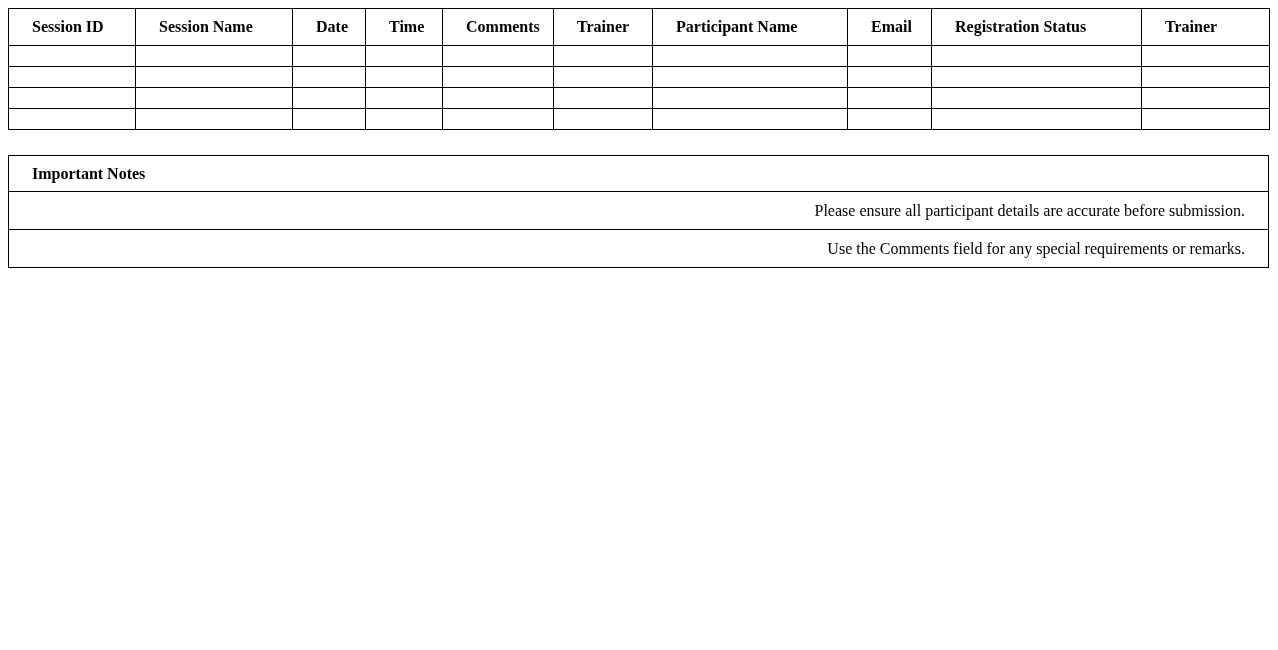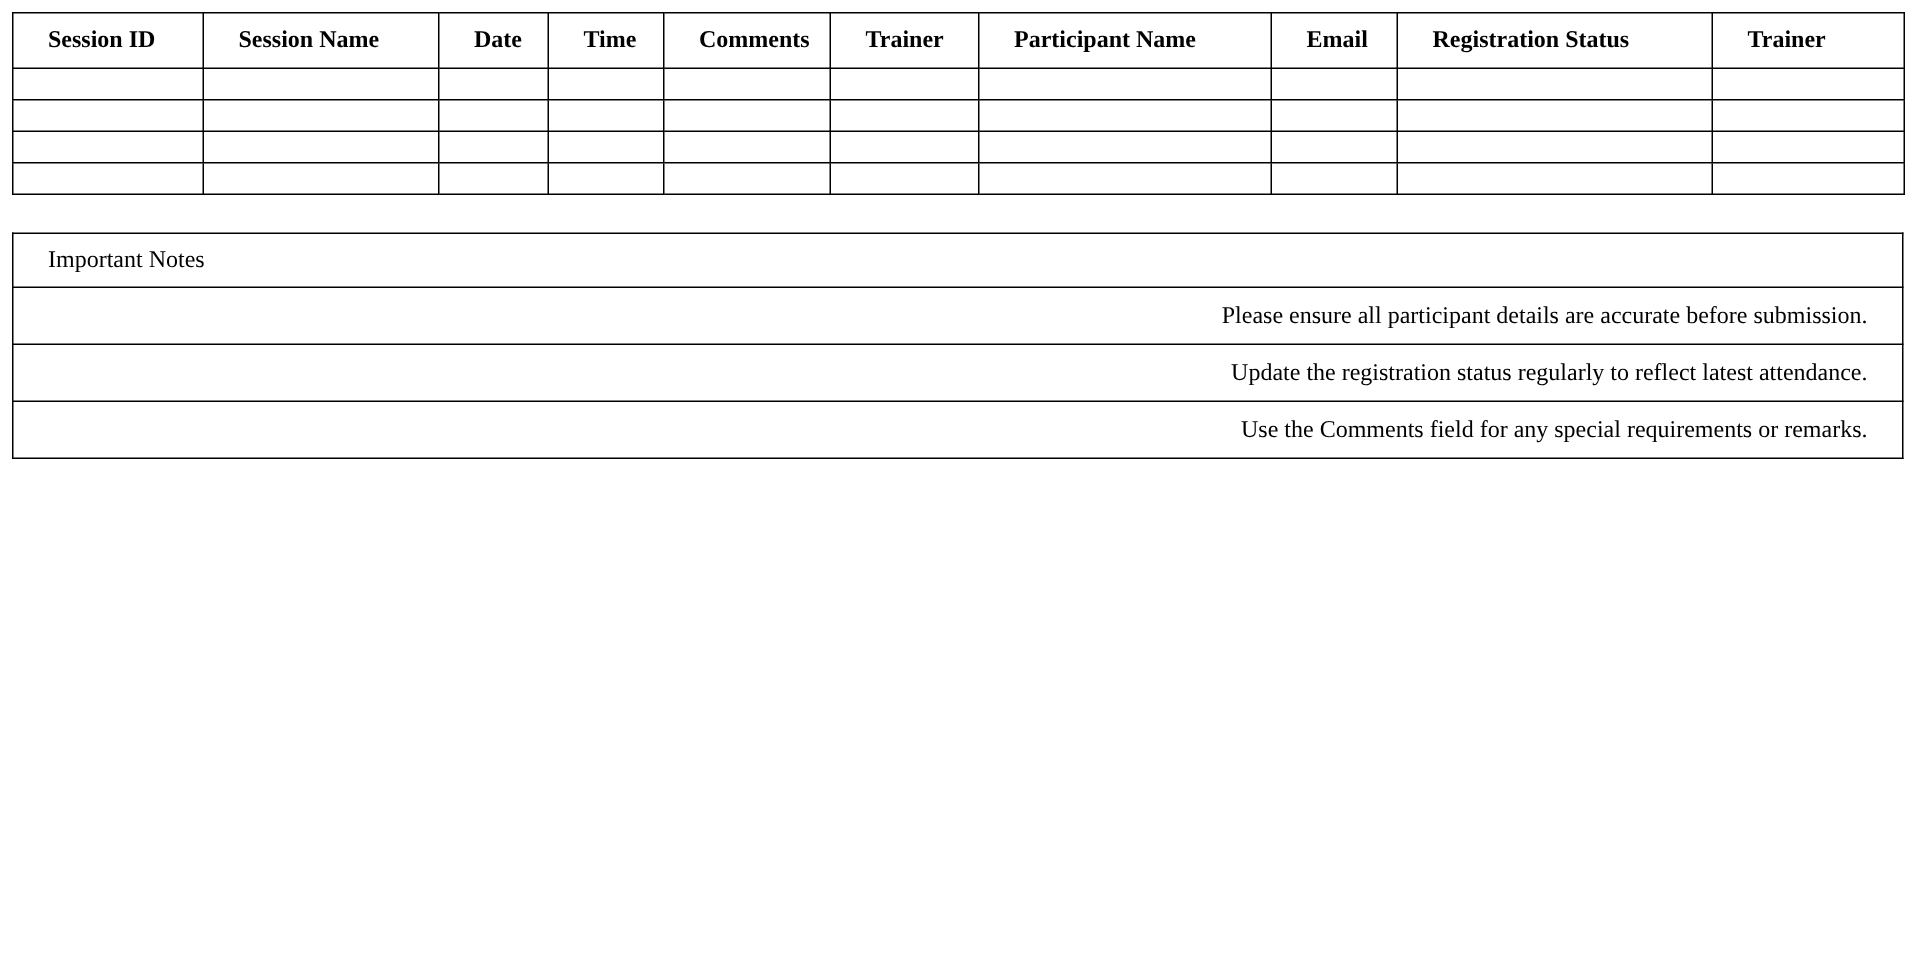--- a/index.html
+++ b/index.html
@@ -48,21 +48,21 @@
   .session-table col.c7  { width: 84px;  }
   .session-table col.c8  { width: 210px; }
   .session-table col.c9  { width: 128px; }
   
   .notes-table {
     margin-top: 25px;
   }
   .notes-table th {
     height: 35px;
     font-size: 16px;
-    font-weight: normal;
+    font-weight: bold;
     text-align: left;
   }
   .notes-table td {
     height: 37px;
     font-size: 16px;
     font-weight: normal;
     text-align: right;
   }
 </style>
 </head>
@@ -152,19 +152,16 @@
   <thead>
     <tr>
       <th>Important Notes</th>
     </tr>
   </thead>
   <tbody>
     <tr>
       <td>Please ensure all participant details are accurate before submission.</td>
     </tr>
     <tr>
-      <td>Update the registration status regularly to reflect latest attendance.</td>
-    </tr>
-    <tr>
       <td>Use the Comments field for any special requirements or remarks.</td>
     </tr>
   </tbody>
 </table>
 
 </body></html>

